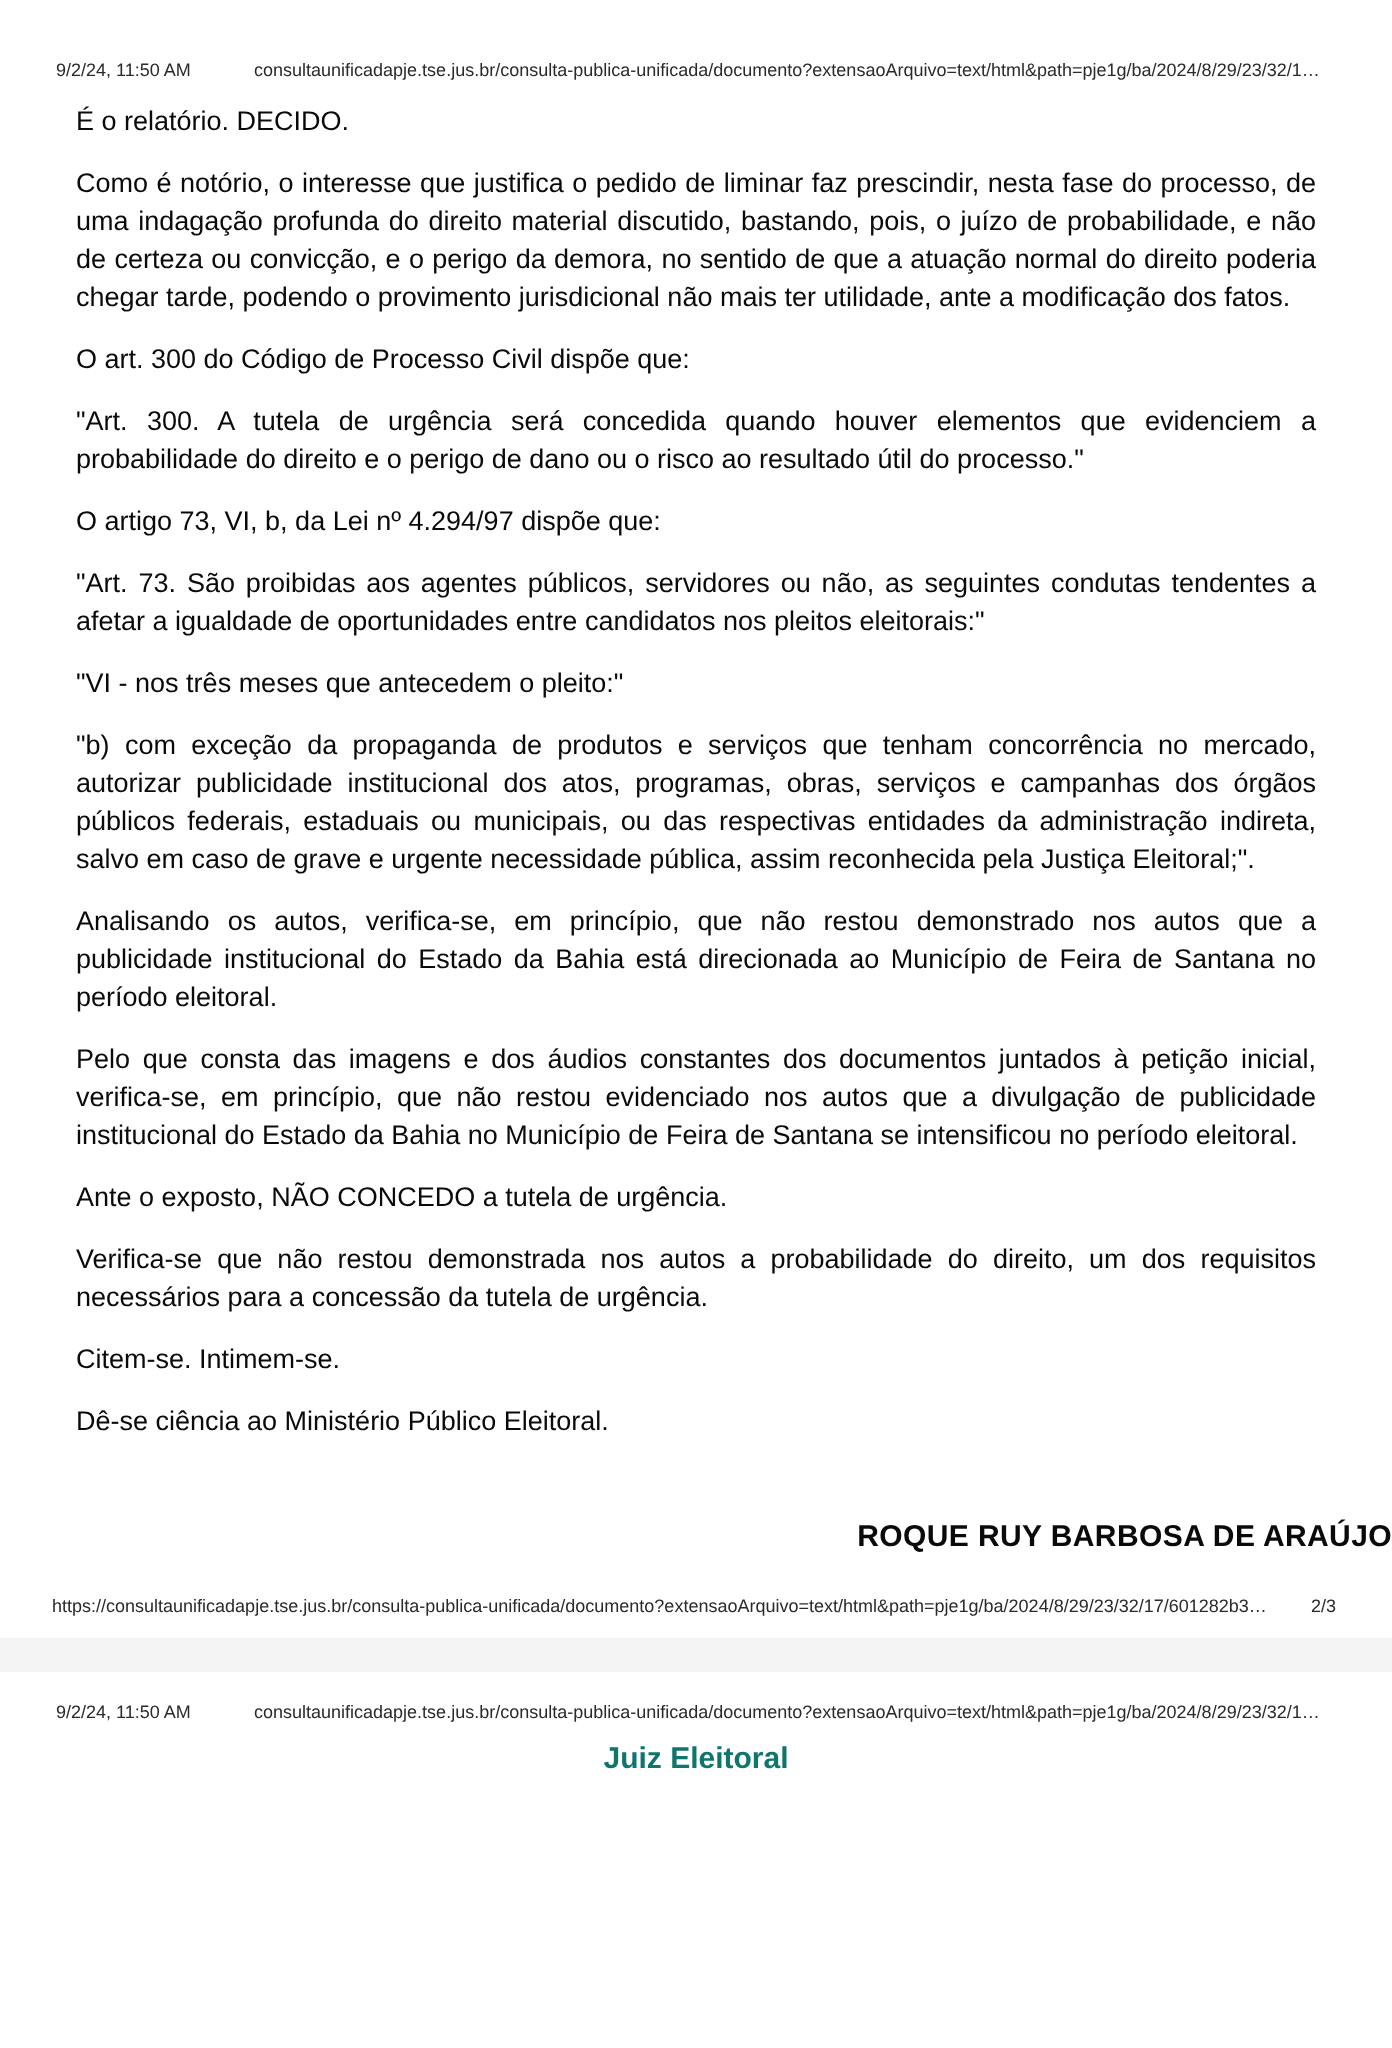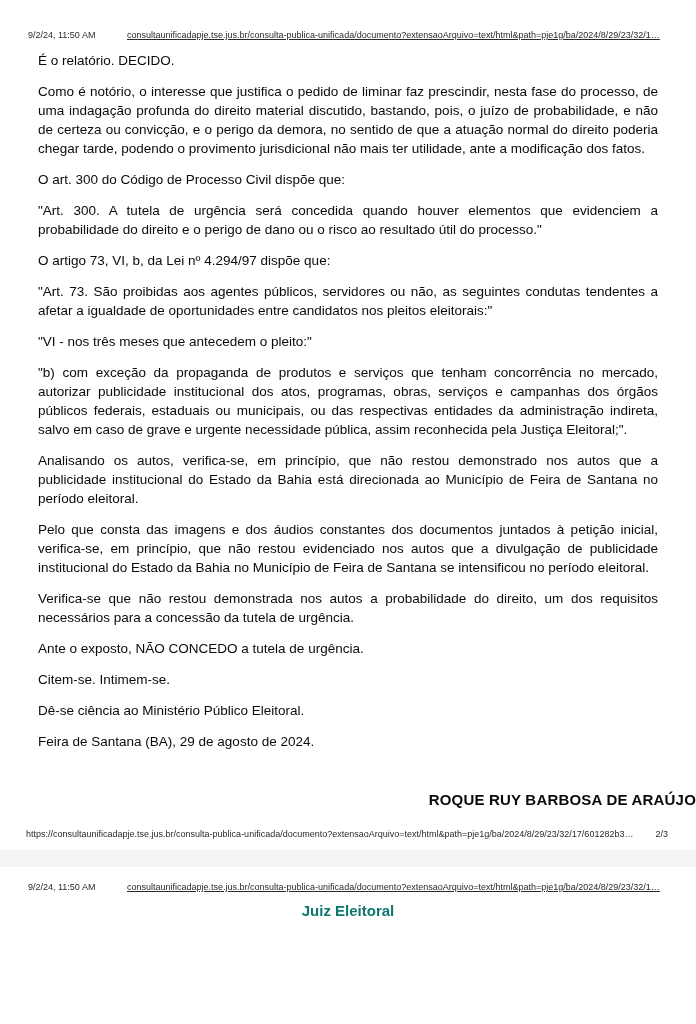--- a/index.html
+++ b/index.html
@@ -16,21 +16,21 @@
   .print-header {
     display: flex;
     align-items: baseline;
     padding: 29px 28px 0 28px;
     font-size: 9px;
     line-height: 12px;
     color: #2a2a2a;
     white-space: nowrap;
   }
   .print-header .ph-date { flex: 0 0 99px; }
-  .print-header .ph-url { flex: 1 1 auto; overflow: hidden; text-decoration: underline; }
+  .print-header .ph-url { flex: 1 1 auto; overflow: hidden; }
   .doc-body {
     padding: 10px 38px 0 38px;
     font-size: 13.5px;
     line-height: 19px;
     color: #0a0a0a;
   }
   .para {
     margin: 0 0 12px 0;
     text-align: justify;
   }
@@ -96,29 +96,28 @@
         <p class="para">"Art. 73. São proibidas aos agentes públicos, servidores ou não, as seguintes condutas tendentes a afetar a igualdade de oportunidades entre candidatos nos pleitos eleitorais:"</p>
 
         <p class="para">"VI - nos três meses que antecedem o pleito:"</p>
 
         <p class="para">"b) com exceção da propaganda de produtos e serviços que tenham concorrência no mercado, autorizar publicidade institucional dos atos, programas, obras, serviços e campanhas dos órgãos públicos federais, estaduais ou municipais, ou das respectivas entidades da administração indireta, salvo em caso de grave e urgente necessidade pública, assim reconhecida pela Justiça Eleitoral;".</p>
 
         <p class="para">Analisando os autos, verifica-se, em princípio, que não restou demonstrado nos autos que a publicidade institucional do Estado da Bahia está direcionada ao Município de Feira de Santana no período eleitoral.</p>
 
         <p class="para">Pelo que consta das imagens e dos áudios constantes dos documentos juntados à petição inicial, verifica-se, em princípio, que não restou evidenciado nos autos que a divulgação de publicidade institucional do Estado da Bahia no Município de Feira de Santana se intensificou no período eleitoral.</p>
 
+        <p class="para">Ante o exposto, NÃO CONCEDO a tutela de urgência.</p>
+
         <p class="para">Verifica-se que não restou demonstrada nos autos a probabilidade do direito, um dos requisitos necessários para a concessão da tutela de urgência.</p>
-
-        <p class="para">Ante o exposto, NÃO CONCEDO a tutela de urgência.</p>
 
         <p class="para">Citem-se. Intimem-se.</p>
 
         <p class="para">Dê-se ciência ao Ministério Público Eleitoral.</p>
 
-        <p class="para">Feira de Santana (BA), 29 de agosto de 2024.</p>
       </div>
 
     <div class="signature-name">ROQUE RUY BARBOSA DE ARAÚJO</div>
 
     <div class="print-footer">
       <span class="pf-url">https://consultaunificadapje.tse.jus.br/consulta-publica-unificada/documento?extensaoArquivo=text/html&amp;path=pje1g/ba/2024/8/29/23/32/17/601282b3…</span>
       <span class="pf-page">2/3</span>
     </div>
 
   </div>

